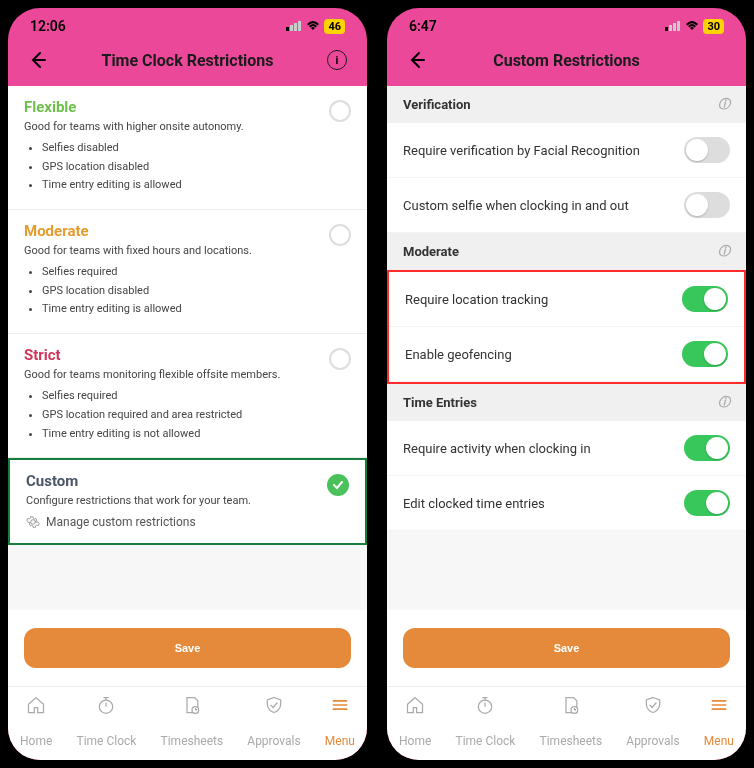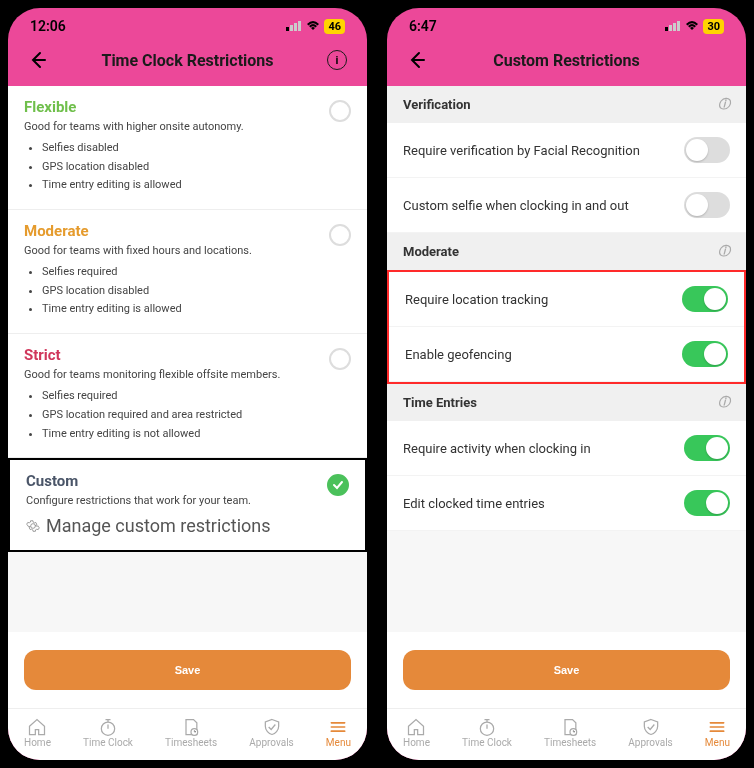--- a/index.html
+++ b/index.html
@@ -73,37 +73,37 @@
     position: absolute; right: 16px; top: 14px;
     width: 22px; height: 22px; border: 2px solid #ddd; border-radius: 50%;
     background:#fff;
   }
   .radio-checked {
     background: #4bc15b; border-color: #4bc15b;
     display:flex; align-items:center; justify-content:center; color:#fff;
   }
   .custom-manage {
     display:flex; align-items:center; gap:6px; margin-top:8px;
-    font-size:18px; color:#555;
-  }
-  .red-highlight { border: 2px solid #000000; }
+    font-size:12px; color:#555;
+  }
+  .red-highlight { border: 2px solid #15803d; }
   .tc-flexible { color: #6fbf4b; }
   .tc-moderate { color: #e59b2d; }
   .tc-strict { color: #d0365b; }
   .tc-custom { color: #4a5568; }
   .save-wrap { padding: 18px 16px; background:#fff; }
   .save-btn {
     width: 100%; background: #e5893a; color:#fff; border:none;
     border-radius: 12px; padding: 14px 0; font-size: 11px; font-weight:600;
   }
   .tabbar {
     display:flex; justify-content:space-around; align-items:center;
     border-top:1px solid #eee; padding: 8px 0 12px; background:#fff;
   }
-  .tab-item { display:flex; flex-direction:column; align-items:center; gap:0; color:#aaa; font-size:10px; }
+  .tab-item { display:flex; flex-direction:column; align-items:center; gap:19px; color:#aaa; font-size:12px; }
   .tab-item.active { color:#e5893a; }
   .tab-icon { width:20px; height:20px; }
   
   .section-head {
     background:#f0f0f0; padding:10px 16px; font-size:13px; font-weight:700; color:#333;
     display:flex; align-items:center; justify-content:space-between;
   }
   .section-info { font-size:12px; font-style:italic; color:#aaa; }
   .setting-row {
     background:#fff; padding:14px 16px; font-size:13px; color:#333;

